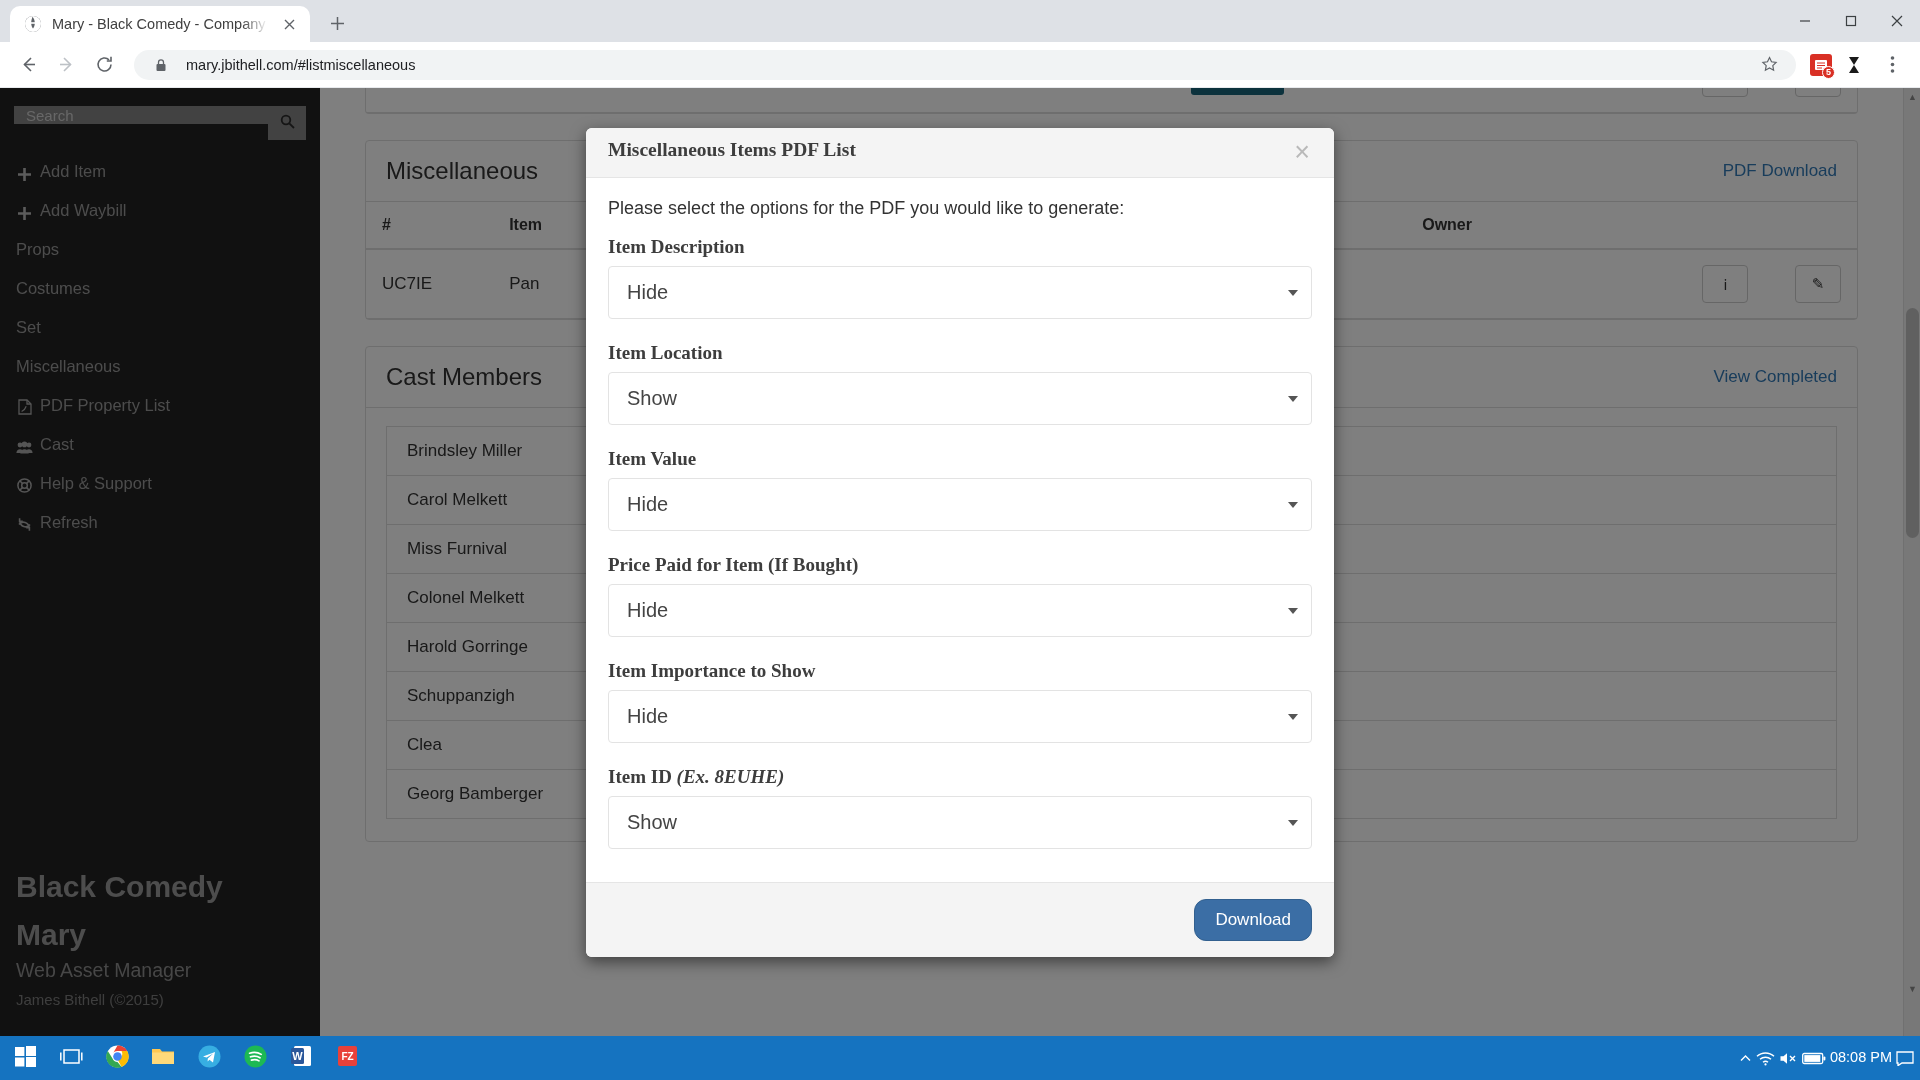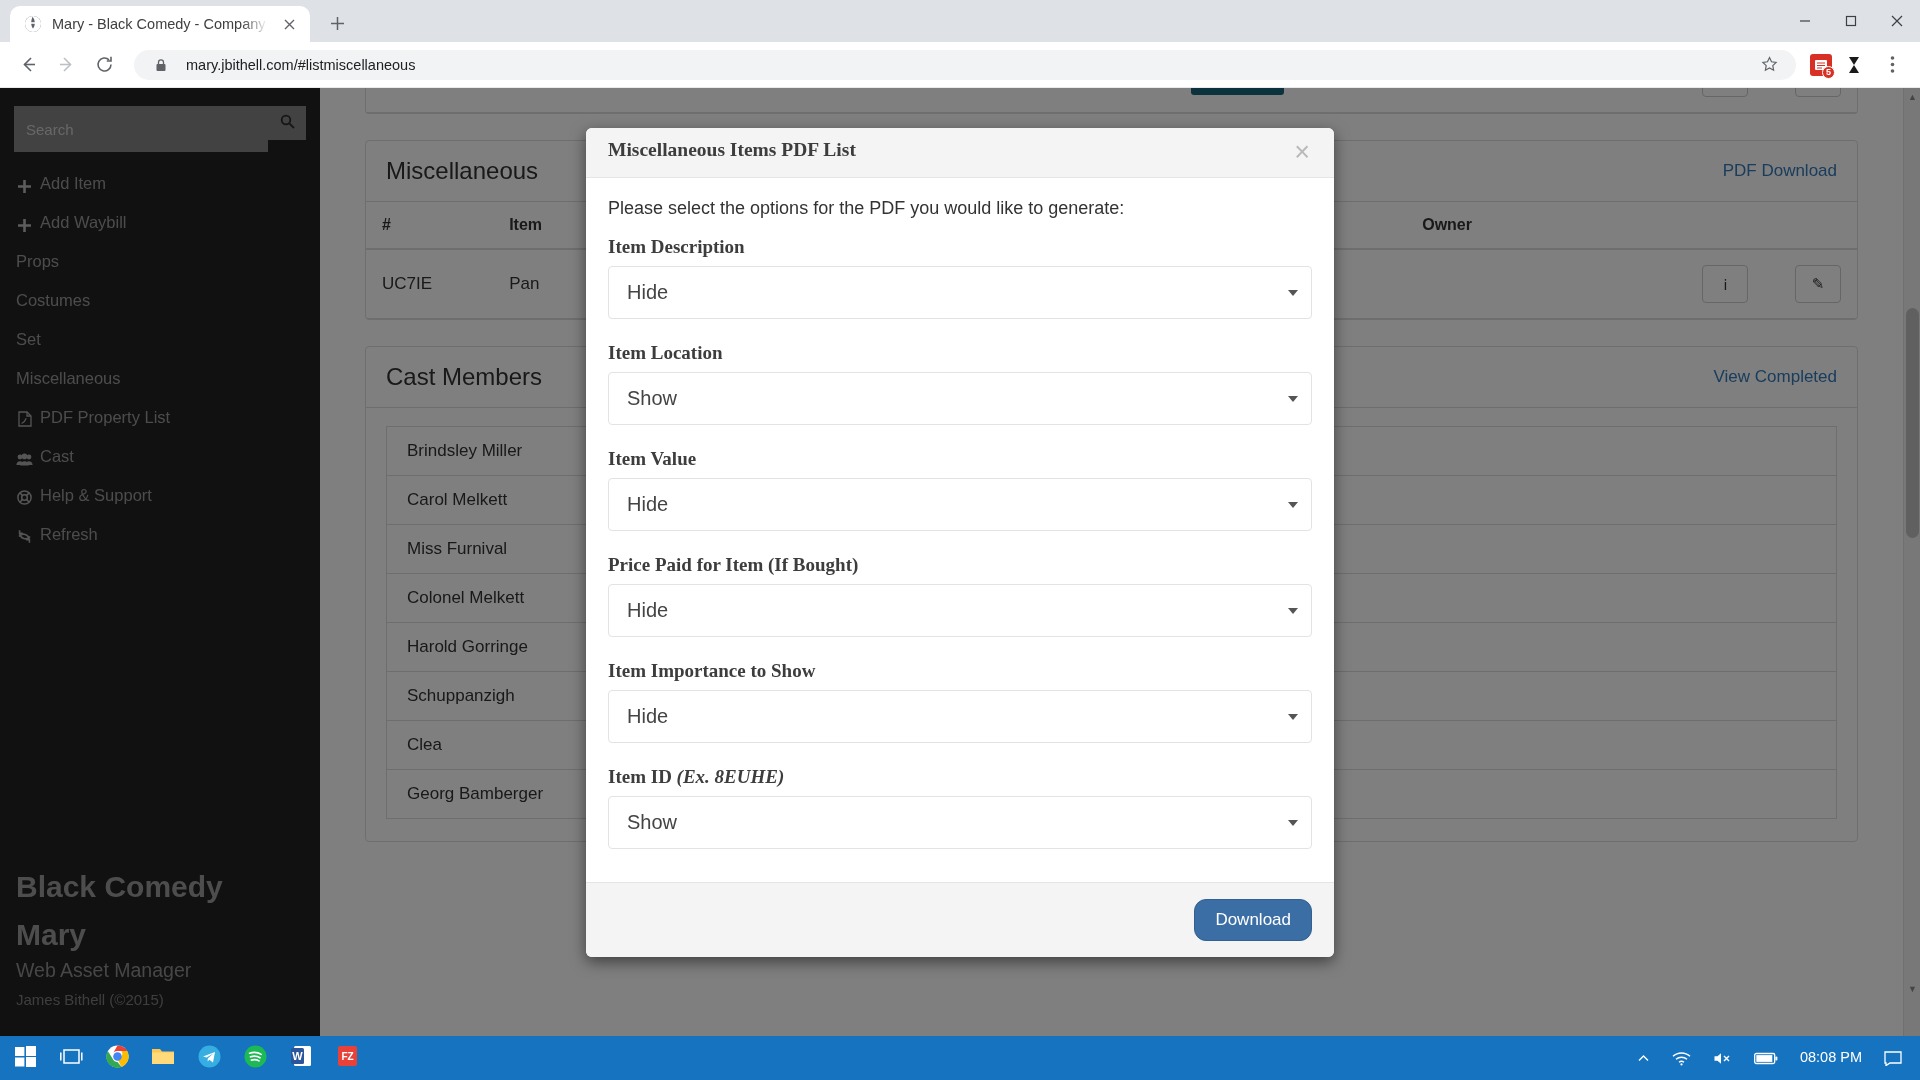--- a/index.html
+++ b/index.html
@@ -90,21 +90,21 @@
   }
   .scroll-arrow { position: absolute; right: 3px; color: #8a8a8a; font-size: 9px; }
 
   
   #sidebar {
     position: absolute; left: 0; top: 0; width: 320px; height: 956px;
     background: #222222; padding: 18px 0 0 0; z-index: 5;
   }
   #search-row { padding: 0 14px; display: flex; margin-bottom: 12px; }
   #search-input {
-    flex: 1; height: 46px; background: #848484; border: none; outline: none;
+    flex: 1; height: 18px; background: #848484; border: none; outline: none;
     color: #e8e8e8; font-size: 15px; padding: 0 12px;
     font-family: "Liberation Sans", sans-serif;
   }
   #search-input::placeholder { color: #cfcfcf; }
   #search-btn {
     width: 38px; height: 34px; background: #848484; border: none;
     display: flex; align-items: center; justify-content: center;
     color: #2b2b2b; cursor: pointer;
   }
   .side-item {
@@ -218,21 +218,21 @@
     position: absolute; left: 0; bottom: 0; width: 1920px; height: 44px;
     background: #1573c0; display: flex; align-items: center;
     padding-left: 2px; z-index: 90;
   }
   .tb-app {
     width: 46px; height: 44px; display: flex; align-items: center; justify-content: center;
     cursor: pointer;
   }
   #tray {
     margin-left: auto; display: flex; align-items: center; height: 44px;
-    color: #fff; gap: 22px; padding-right: 18px; font-size: 13px;
+    color: #fff; gap: 4px; padding-right: 6px; font-size: 13px;
   }
   .tray-ico { display: flex; align-items: center; justify-content: center; cursor: pointer; }
   #clock { text-align: center; line-height: 1.1; font-size: 14.5px; cursor: pointer; }
 </style>
 </head>
 <body>
 
 <div id="browser-window">
 
   <div id="tabstrip">

